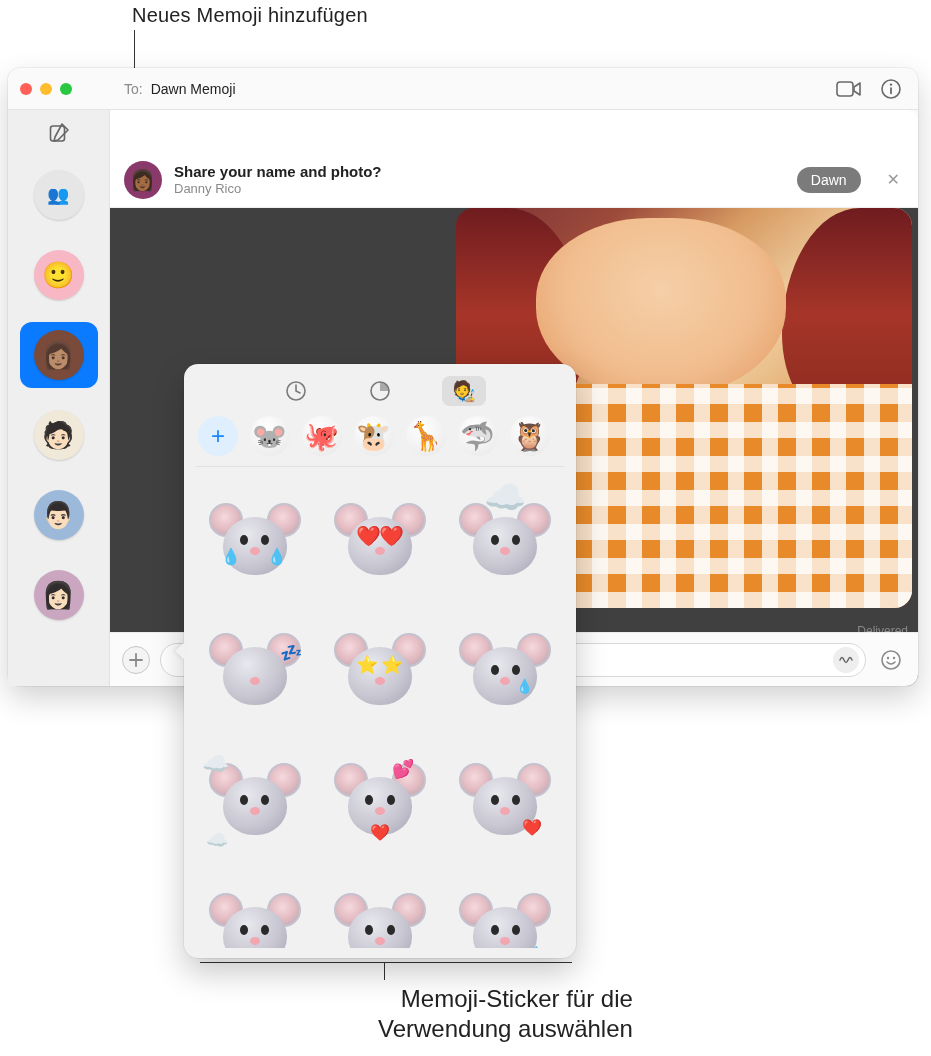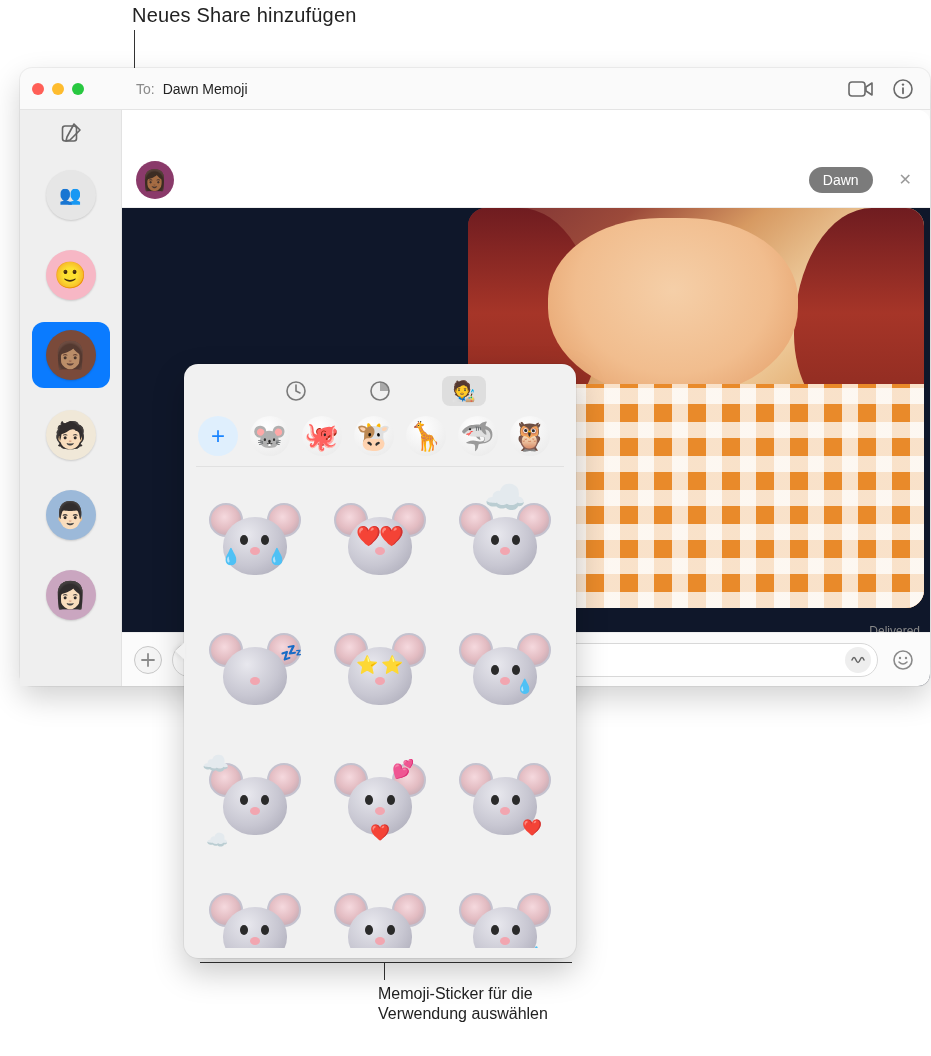--- a/index.html
+++ b/index.html
@@ -34,23 +34,24 @@
     left: 134px;
     top: 436px;
     width: 58px;
     height: 1px;
     background: #333;
   }
   .callout-bottom {
     position: absolute;
     left: 378px;
     top: 984px;
-    font-size: 16px;
+    font-size: 24px;
     color: #222;
     line-height: 1.25;
+    text-align: right;
   }
   .callout-bottom-line {
     position: absolute;
     left: 200px;
     top: 962px;
     width: 372px;
     height: 1px;
     background: #333;
   }
   .callout-bottom-stem {
@@ -58,21 +59,21 @@
     left: 384px;
     top: 962px;
     width: 1px;
     height: 18px;
     background: #333;
   }
 
   
   .window {
     position: absolute;
-    left: 20px;
+    left: 8px;
     top: 68px;
     width: 910px;
     height: 618px;
     border-radius: 12px;
     background: #fafafa;
     box-shadow: 0 12px 30px rgba(0,0,0,0.18), 0 0 0 1px rgba(0,0,0,0.05);
     overflow: visible;
   }
   .titlebar {
     height: 42px;
@@ -182,21 +183,21 @@
   .share-close {
     margin-left: 10px;
     color:#9a9a9a;
     font-size: 16px;
     padding:4px;
   }
 
   .msg-area {
     flex:1;
     position: relative;
-    background:#0f172a;
+    background:#404040;
   }
   .photo-bubble {
     position:absolute;
     right: 6px;
     top: 0;
     width: 456px;
     height: 400px;
     border-radius: 18px;
     background: linear-gradient(140deg, #7a3034 0%, #9c4a3a 18%, #d79a62 32%, #f0d0a2 48%, #e5b075 60%, #c77b43 100%);
     overflow:hidden;
@@ -419,21 +420,21 @@
   }
   .ov-sweat::after{
     content:"💧"; position:absolute; bottom:18%; right:10%; font-size:20px;
   }
 
   svg { display:block; }
 </style>
 </head>
 <body>
 
-<div class="callout-top">Neues Share hinzufügen</div>
+<div class="callout-top">Neues Memoji hinzufügen</div>
 <div class="callout-line-top"></div>
 <div class="callout-line-top-elbow"></div>
 
 <div class="callout-bottom" style="white-space:pre-line;">Memoji-Sticker für die
 Verwendung auswählen</div>
 <div class="callout-bottom-line"></div>
 <div class="callout-bottom-stem"></div>
 
 <div class="window">
   <div class="titlebar">
@@ -488,20 +489,24 @@
         <div class="avatar" style="background:#9cb9d9">👨🏻</div>
       </div>
       <div class="conv-item">
         <div class="avatar" style="background:#caa6c0">👩🏻</div>
       </div>
     </div>
 
     <div class="main">
       <div class="share-banner">
         <div class="share-avatar">👩🏾</div>
+        <div class="share-text">
+          <span class="share-title">Share your name and photo?</span>
+          <span class="share-sub">Danny Rico</span>
+        </div>
         <button class="share-btn">Dawn</button>
         <div class="share-close">✕</div>
       </div>
 
       <div class="msg-area">
         <div class="photo-bubble">
           <div class="hair-l"></div>
           <div class="hair-r"></div>
           <div class="face"></div>
           <div class="plaid"></div>

